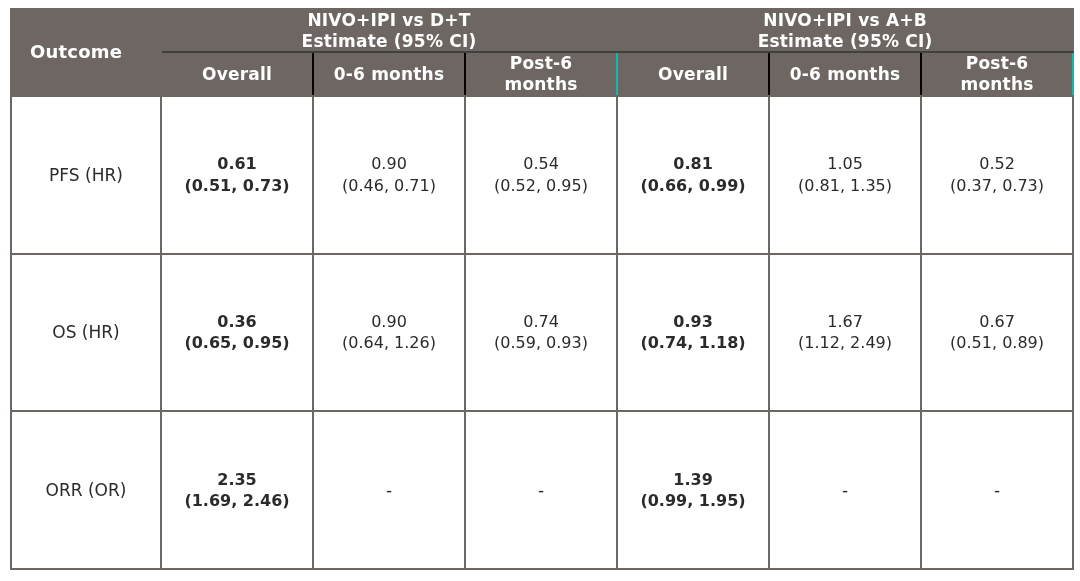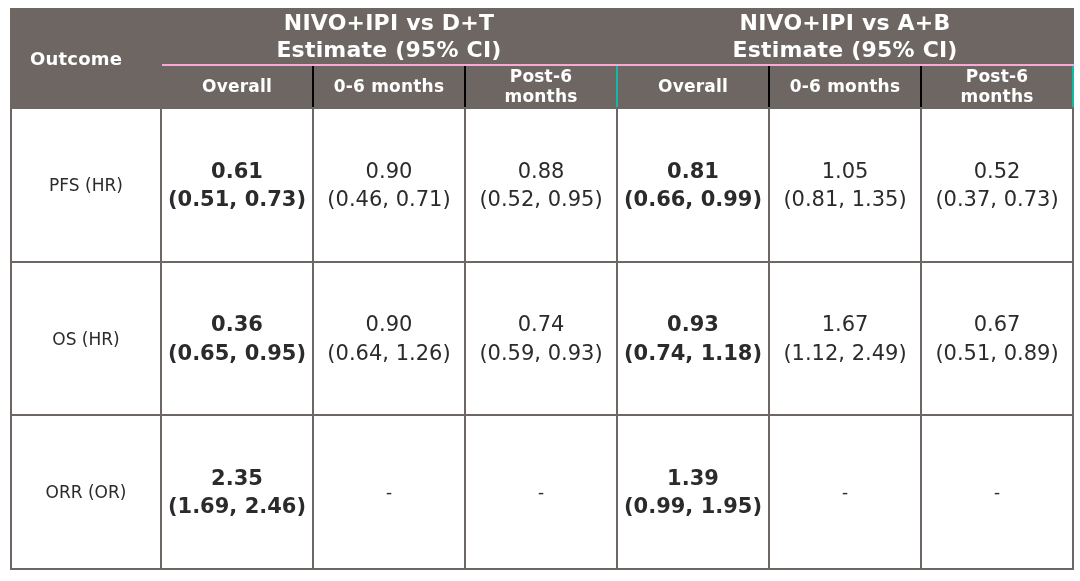--- a/index.html
+++ b/index.html
@@ -33,22 +33,22 @@
   
   .hdr {
     background: #6e6662;
     color: #ffffff;
     font-weight: bold;
     font-size: 17.5px;
     line-height: 1.22;
     letter-spacing: .2px;
   }
   .hdr.group {
-    font-size: 22px;
-    border-bottom: 2px solid #f9a8d4;
+    font-size: 17px;
+    border-bottom: 2px solid #404040;
   }
   .hdr.outcome {
     text-align: left;
     padding-left: 18px;
     font-size: 18px;
     margin-top: 28px;
   }
   .hdr.sub {
     font-size: 17px;
     border-top: 2px solid #ffffff;
@@ -59,21 +59,21 @@
   .hdr.sub.last-in-group  { border-right: 2px solid #14b8a6; }
 
   
   td.outcome-cell {
     text-align: left;
     padding-left: 14px;
     font-size: 17px;
     color: #2b2b2b;
   }
   td.val {
-    font-size: 21px;
+    font-size: 16px;
     color: #2b2b2b;
     line-height: 1.35;
   }
   td.val .est { display: block; }
   td.val .ci  { display: block; text-align: center; }
   td.val.bold .est,
   td.val.bold .ci { font-weight: bold; }
   td.val.dash { font-size: 17px; }
   .rowspace { height: 104px; }
 </style>
@@ -135,21 +135,21 @@
         <td class="outcome-cell">PFS (HR)</td>
         <td class="val bold">
           <span class="est">0.61</span>
           <span class="ci">(0.51, 0.73)</span>
         </td>
         <td class="val">
           <span class="est">0.90</span>
           <span class="ci">(0.46, 0.71)</span>
         </td>
         <td class="val">
-          <span class="est">0.88</span>
+          <span class="est">0.54</span>
           <span class="ci">(0.52, 0.95)</span>
         </td>
         <td class="val bold">
           <span class="est">0.81</span>
           <span class="ci">(0.66, 0.99)</span>
         </td>
         <td class="val">
           <span class="est">1.05</span>
           <span class="ci">(0.81, 1.35)</span>
         </td>

